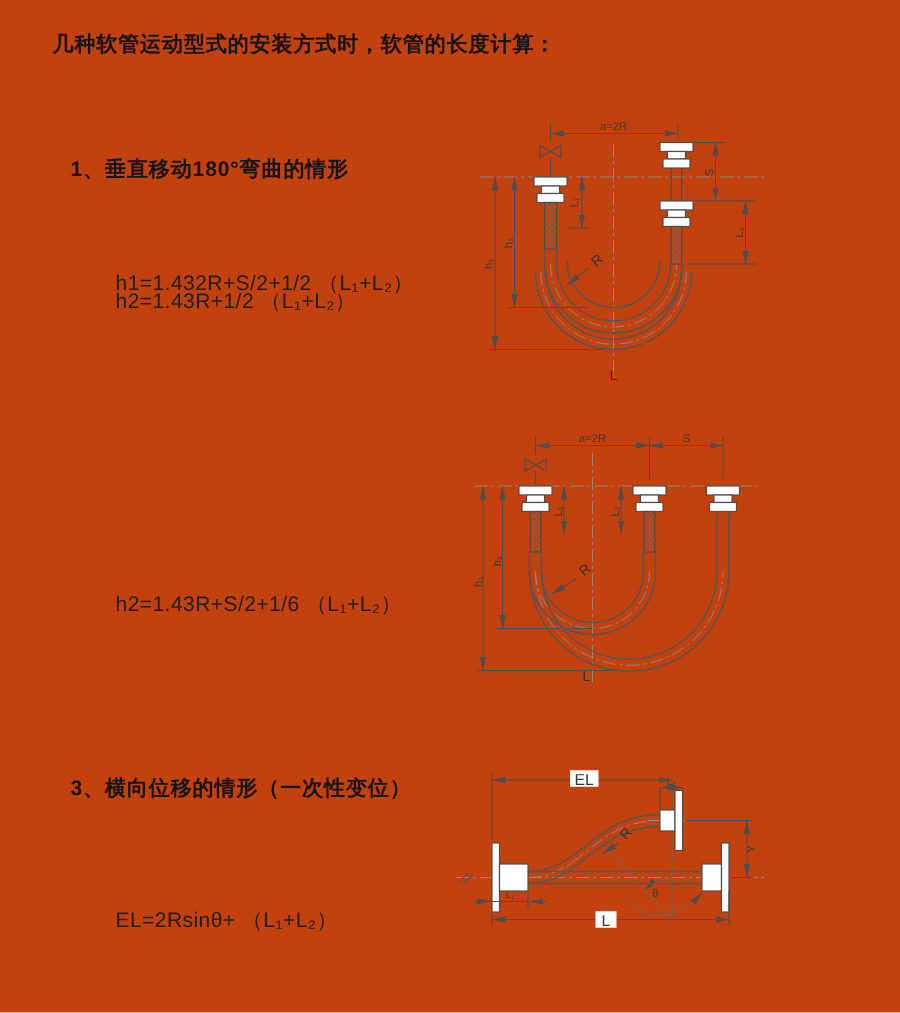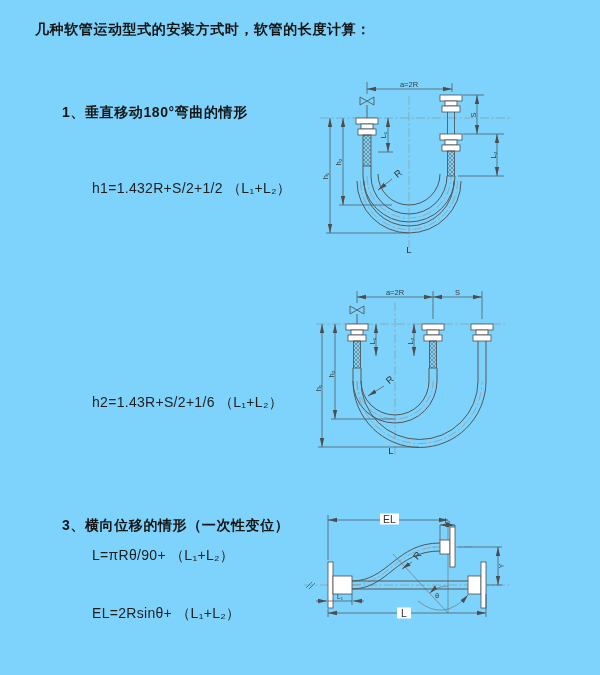--- a/index.html
+++ b/index.html
@@ -1,39 +1,40 @@
 <!DOCTYPE html>
 <html><head>
 <meta charset="utf-8">
 <style>
   html,body{margin:0;padding:0;background:#fff;}
-  .page{position:relative;width:600px;height:675px;background:#7dd3fc;overflow:hidden;
+  .page{position:relative;width:600px;height:675px;background:#c2410c;overflow:hidden;
         font-family:"Liberation Sans",sans-serif;color:#1c1c1c;text-decoration:underline;}
   .title{position:absolute;left:35px;top:21px;font-size:14px;font-weight:700;color:#151515;letter-spacing:.6px;}
-  .sec{position:absolute;width:285px;height:122px;margin-left:15px;}
+  .sec{position:absolute;width:285px;height:122px;}
   .sec-heading{position:absolute;left:0;top:0;font-size:14px;font-weight:700;color:#151515;letter-spacing:.6px;}
   .formula{position:absolute;left:30px;font-size:14px;font-weight:400;color:#1f1f1f;letter-spacing:.3px;white-space:nowrap;}
   .f0{top:30px}.f1{top:76px}.f2{top:88px}
   svg.diag{position:absolute;}
   svg text{font-family:"Liberation Sans",sans-serif;fill:#3a3a3a;}
   .dl{font-size:7.5px;}
   .dm{font-size:9.5px;fill:#333;}
   .db{font-size:10.5px;fill:#333;}
   .ds{font-size:6.5px;}
 </style>
 </head>
 <body>
 
 <div class="page">
 
   <div class="title">几种软管运动型式的安装方式时，软管的长度计算：</div>
 
   <div class="sec" style="left:47px;top:104px">
     <div class="sec-heading">1、垂直移动180°弯曲的情形</div>
     <div class="formula f1">h1=1.432R+S/2+1/2 （L₁+L₂）</div>
+    <div class="formula f2">h2=1.43R+1/2 （L₁+L₂）</div>
   </div>
 
   <svg class="diag" style="left:312px;top:76px" width="288" height="182" viewBox="0 0 288 182">
     <defs>
       <marker id="d1a" viewBox="0 0 10 6" refX="10" refY="3" markerWidth="9" markerHeight="5.4" markerUnits="userSpaceOnUse" orient="auto-start-reverse">
         <path d="M0,0.6 L10,3 L0,5.4 Z" fill="#4d4d4d"></path>
       </marker>
       <pattern id="d1h" patternUnits="userSpaceOnUse" width="4" height="4">
         <path d="M0,0 L4,4 M4,0 L0,4" stroke="#6a6a6a" stroke-width="0.6"></path>
       </pattern>
@@ -173,21 +174,20 @@
     <text class="dl" text-anchor="middle" x="62.5" y="57" transform="rotate(-90 62.5 55)">L₁</text>
     <text class="dl" text-anchor="middle" x="100.5" y="57" transform="rotate(-90 100.5 55)">L₂</text>
     <text class="dl" text-anchor="middle" x="9" y="104" transform="rotate(-90 9 102)">h₁</text>
     <text class="dl" text-anchor="middle" x="22" y="90" transform="rotate(-90 22 88)">h₂</text>
     <text class="dm" x="78" y="99" transform="rotate(-40 78 97)">R</text>
     <text class="dm" text-anchor="middle" x="81" y="168">L</text>
   </svg>
 
   <div class="sec" style="left:47px;top:517px">
     <div class="sec-heading">3、横向位移的情形（一次性变位）</div>
-    <div class="formula f0">L=πRθ/90+ （L₁+L₂）</div>
     <div class="formula f2">EL=2Rsinθ+ （L₁+L₂）</div>
   </div>
 
   <svg class="diag" style="left:300px;top:498px" width="300" height="145" viewBox="0 0 300 145">
     <defs>
       <marker id="d3a" viewBox="0 0 10 6" refX="10" refY="3" markerWidth="9" markerHeight="5.4" markerUnits="userSpaceOnUse" orient="auto-start-reverse">
         <path d="M0,0.6 L10,3 L0,5.4 Z" fill="#4d4d4d"></path>
       </marker>
     </defs>
 

